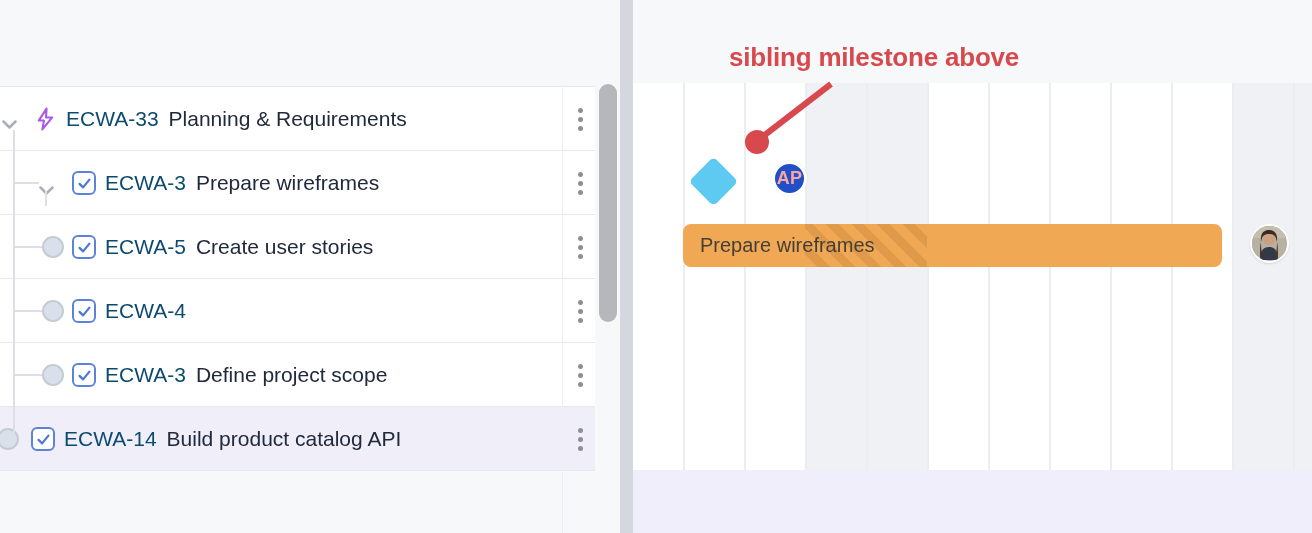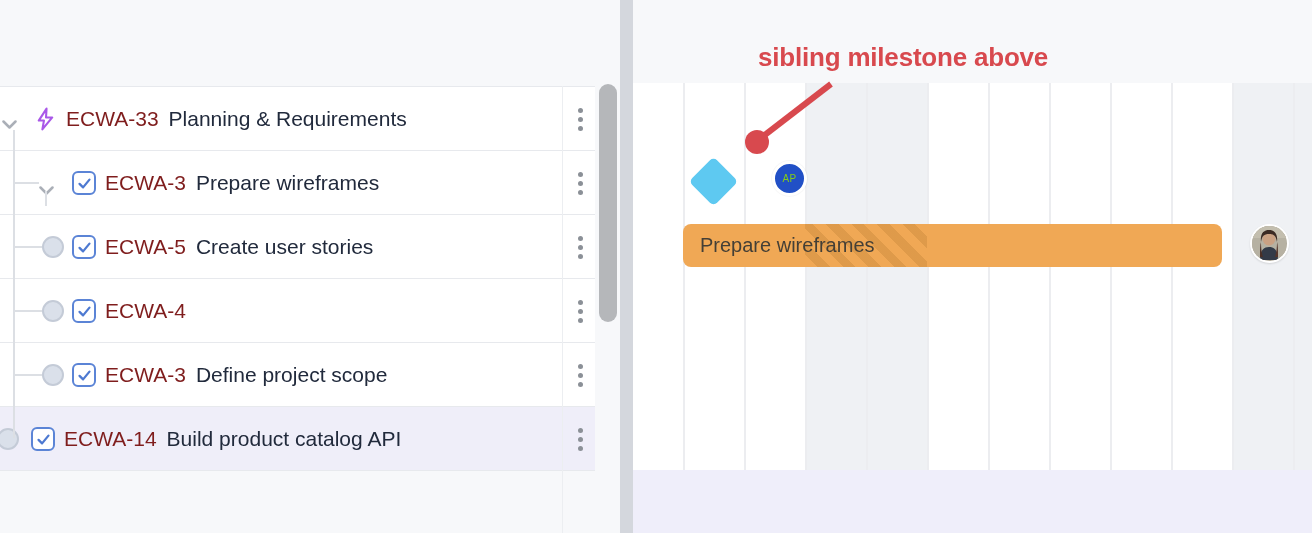--- a/index.html
+++ b/index.html
@@ -12,21 +12,21 @@
 
   
   .left-panel { position:absolute; left:0; top:0; width:620px; height:533px; }
   .rows { position:absolute; left:0; top:86px; width:595px; border-top:1px solid #e7e9ed; }
   .task-row {
     position:relative; width:595px; height:64px; background:#ffffff;
     border-bottom:1px solid #e7e9ed; display:flex; align-items:center;
     font-size:21px; color:#212a3c; cursor:pointer;
   }
   .task-row.selected { background:#efeef9; }
-  .key { color:#7f1d1d; margin-right:10px; white-space:nowrap; }
+  .key { color:#0c4a6e; margin-right:10px; white-space:nowrap; }
   .name { color:#212a3c; white-space:nowrap; }
   .indent-105 { padding-left:105px; }
   .indent-66 { padding-left:66px; }
   .indent-64 { padding-left:64px; }
 
   
   .tree-vline { position:absolute; left:13px; top:130px; width:2px; height:308px; background:#dcdfe4; z-index:2; }
   .hline { position:absolute; left:13px; top:31px; height:2px; background:#dcdfe4; }
   .hline.w29 { width:29px; }
   .hline.w26 { width:26px; }
@@ -67,42 +67,42 @@
   .tl-header { position:absolute; left:0; top:0; right:0; height:83px; background:#f7f8fa; }
   .selected-strip { position:absolute; left:0; right:0; top:470px; bottom:0; background:#efeefa; }
 
   .milestone {
     position:absolute; left:63px; top:164px; width:35px; height:35px;
     background:#5ec9f1; border-radius:5px; transform:rotate(45deg);
   }
   .assignee-badge {
     position:absolute; left:139px; top:161px; width:35px; height:35px;
     background:#2150c6; border:3px solid #ffffff; border-radius:50%;
-    color:#84cc16; font-size:10px; font-weight:normal;
+    color:#fca5a5; font-size:18px; font-weight:bold;
     display:flex; align-items:center; justify-content:center; letter-spacing:.3px;
     box-shadow:0 0 0 1px rgba(0,0,0,0.03);
   }
   .gantt-bar {
     position:absolute; left:50px; top:224px; width:539px; height:43px;
     background:#f0a855; border-radius:8px; display:flex; align-items:center;
     font-size:20px; color:#443f36; overflow:hidden; cursor:pointer;
   }
   .gantt-bar .bar-label { position:relative; z-index:2; padding-left:17px; white-space:nowrap; }
   .bar-hatch {
     position:absolute; left:122px; top:0; bottom:0; width:122px; z-index:1;
     background:repeating-linear-gradient(45deg, rgba(0,0,0,0) 0 9px, rgba(143,92,24,0.18) 9px 18px);
   }
   .bar-avatar {
     position:absolute; left:617px; top:224px; width:39px; height:39px;
     border-radius:50%; border:2.5px solid #ffffff; overflow:hidden;
     background:#b3ae9f; box-shadow:0 1px 2px rgba(0,0,0,0.12);
   }
 
   .annotation-text {
-    position:absolute; left:125px; top:42px; font-size:26px; font-weight:bold;
+    position:absolute; left:96px; top:42px; font-size:26px; font-weight:bold;
     color:#d8494e; letter-spacing:-0.2px; white-space:nowrap;
   }
   .annotation-svg { position:absolute; left:0; top:0; width:679px; height:533px; pointer-events:none; }
 </style>
 </head>
 <body>
 
 <div class="app">
 
   <div class="left-panel">

